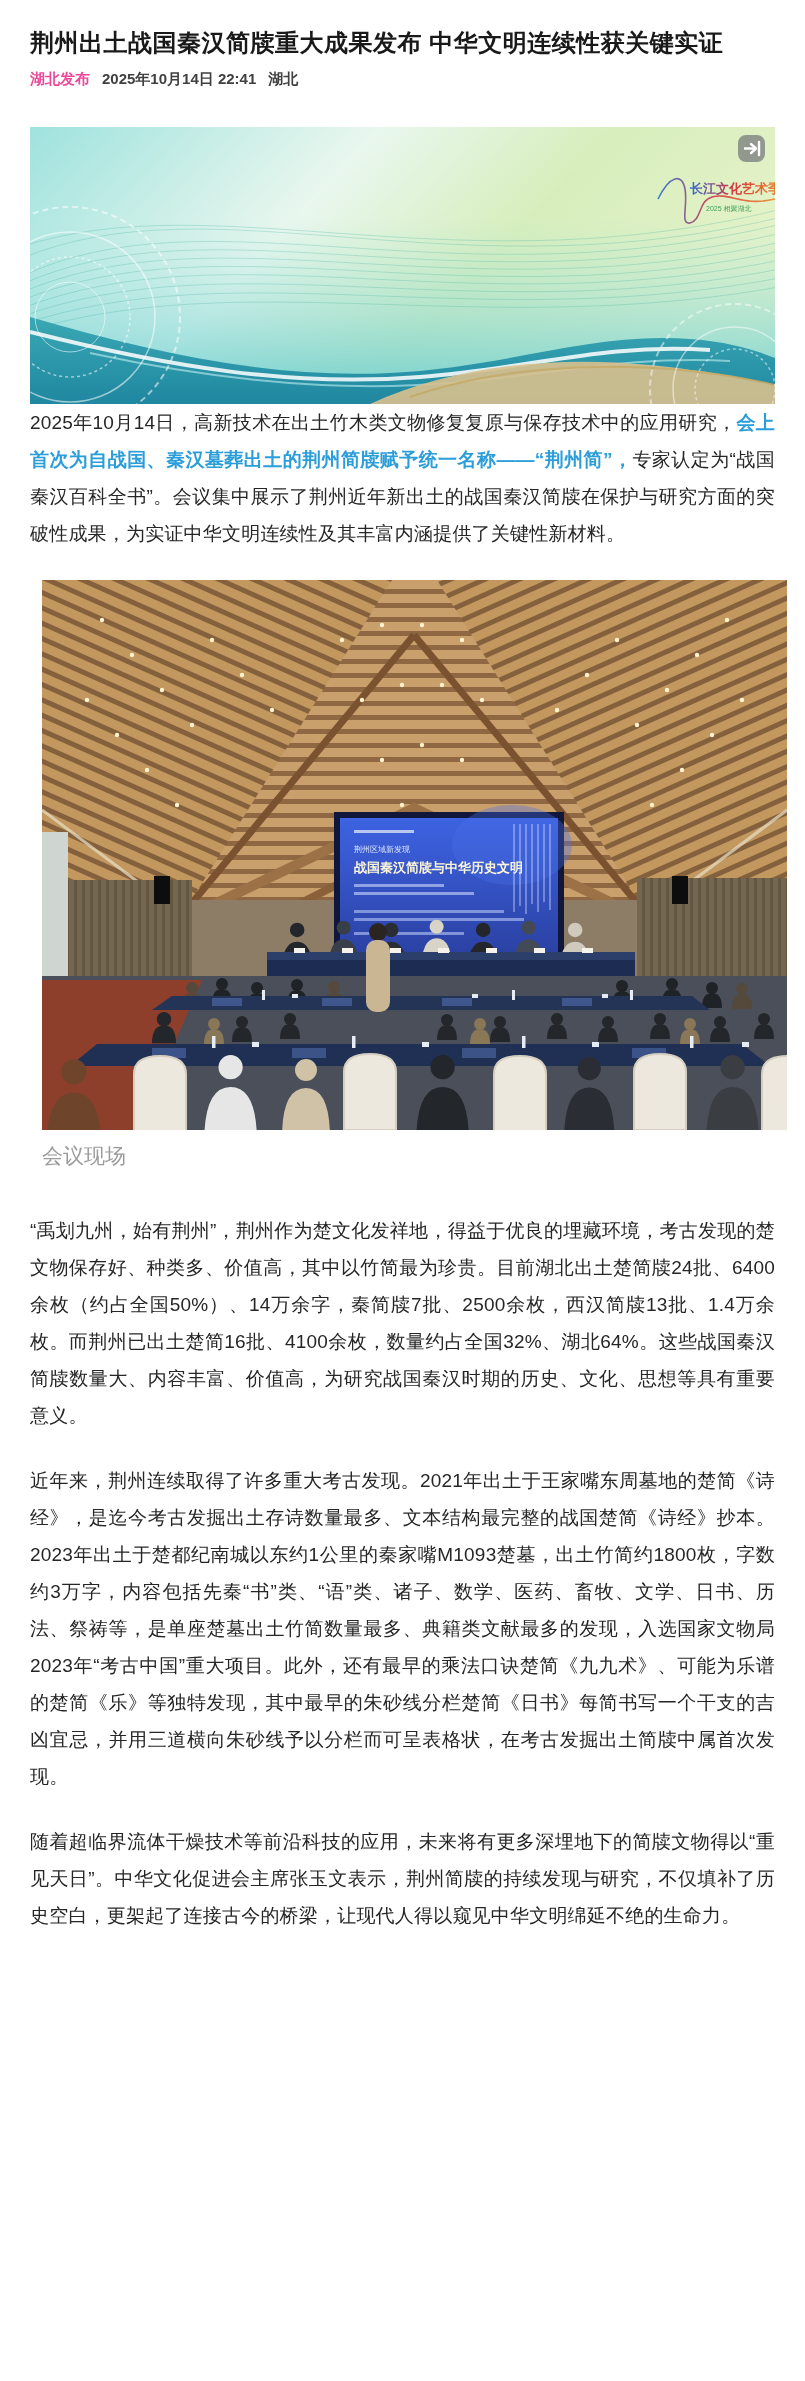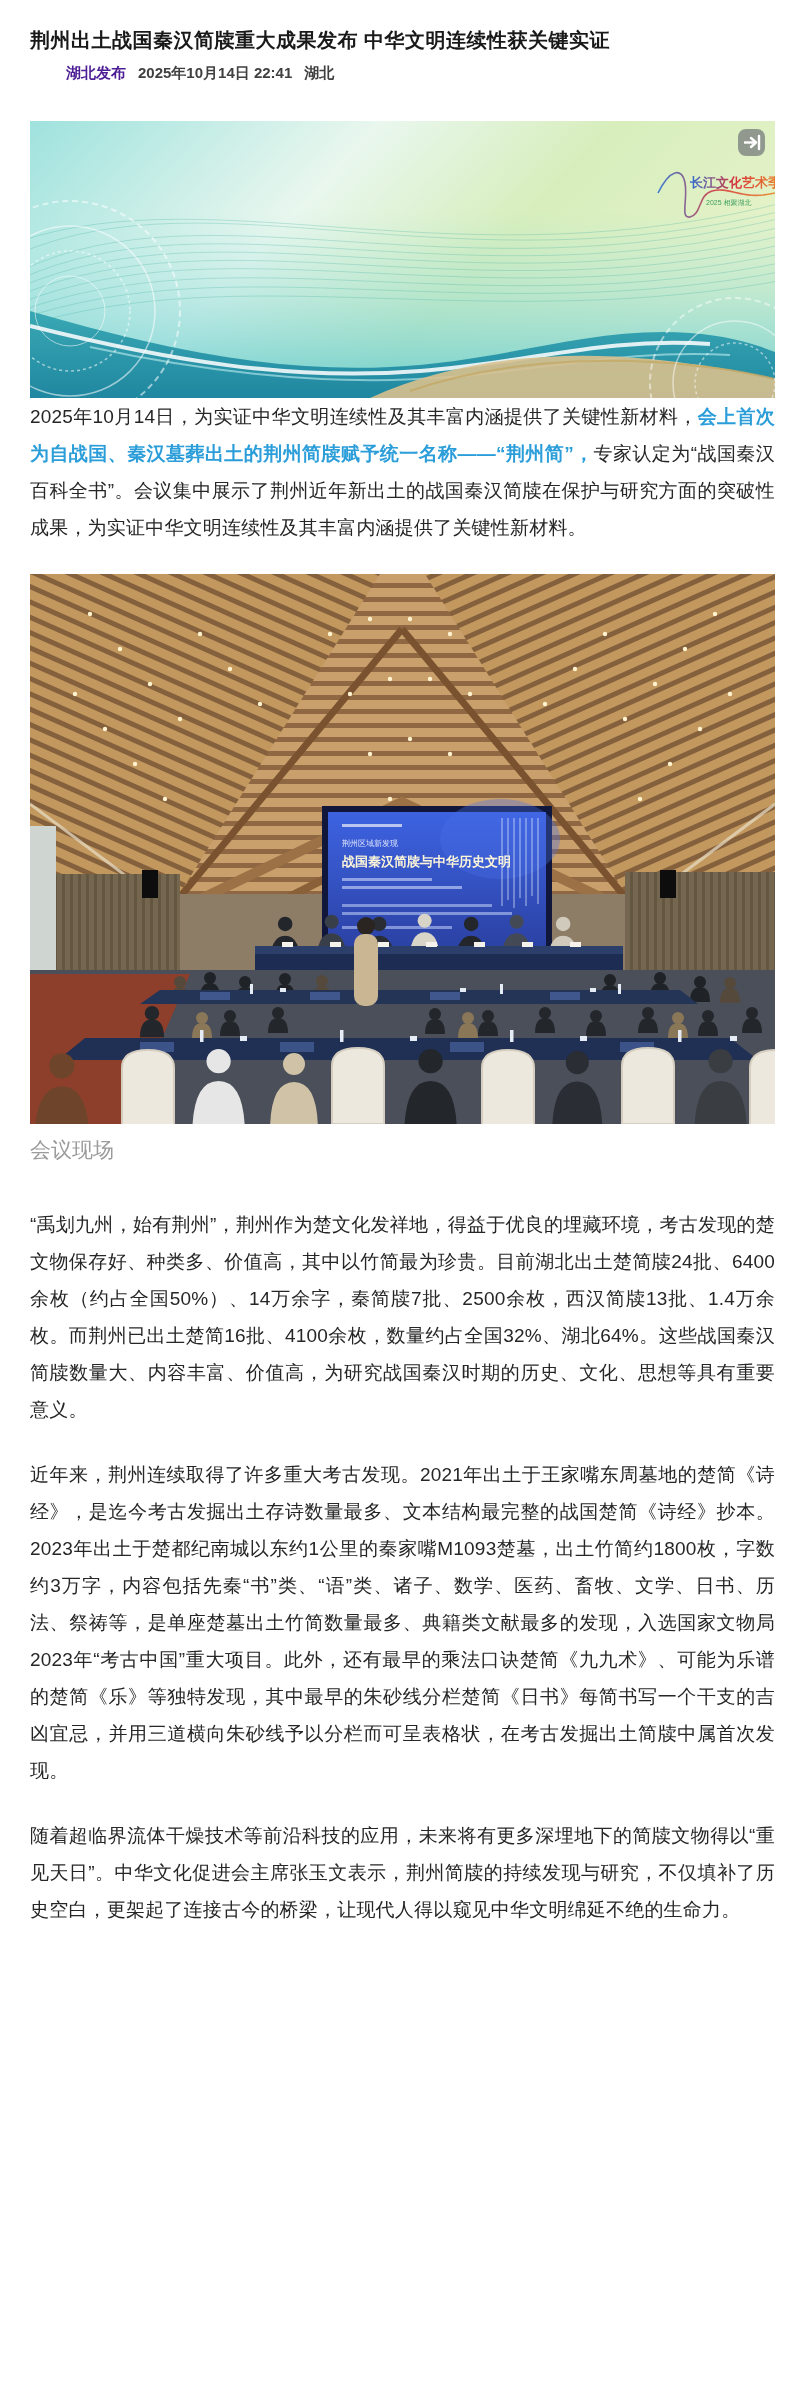--- a/index.html
+++ b/index.html
@@ -1,26 +1,26 @@
 <!DOCTYPE html>
 <html><head>
 <meta charset="utf-8">
 <style>
   html,body{margin:0;padding:0;background:#ffffff;}
   body{width:805px;font-family:"Liberation Sans","DejaVu Sans",sans-serif;color:#262626;}
   .content{padding:0 30px;}
-  .article-title{margin:26px 0 10px;font-size:20px;line-height:1.4;font-weight:700;color:#191919;letter-spacing:.5px;}
+  .article-title{margin:26px 0 10px;font-size:24px;line-height:1.4;font-weight:700;color:#191919;letter-spacing:.5px;}
   .meta-row{display:flex;align-items:center;gap:12px;font-size:15px;margin-bottom:38px;}
-  .meta-source{color:#4c1d95;font-weight:600;cursor:pointer;margin-left:36px;}
+  .meta-source{color:#ec4899;font-weight:600;cursor:pointer;}
   .meta-date,.meta-loc{color:#404040;font-weight:bold;}
   .banner-wrap{}
   .banner-wrap svg{display:block;}
   p.body-text{font-size:19px;line-height:37px;text-align:justify;margin:0 0 28px;color:#262626;letter-spacing:.2px;}
   .highlight{color:#2b9eda;font-weight:700;}
-  figure.photo-fig{margin:0 0 42px;}
+  figure.photo-fig{margin:0 12px 42px;}
   figure.photo-fig svg{display:block;}
   figcaption{font-size:21px;color:#9b9b9b;margin-top:12px;}
 </style>
 </head>
 <body>
 
 <div class="content">
 
   <h1 class="article-title">荆州出土战国秦汉简牍重大成果发布 中华文明连续性获关键实证</h1>
 
@@ -92,21 +92,21 @@
       </g>
       <g>
         <rect x="708" y="8" width="27" height="27" rx="8" fill="#7d8382" opacity=".8"></rect>
         <path d="M714,21.5 h11" stroke="#ffffff" stroke-width="2.4" fill="none"></path>
         <path d="M721,17 l5,4.5 -5,4.5" stroke="#ffffff" stroke-width="2.4" fill="none" stroke-linejoin="round" stroke-linecap="round"></path>
         <path d="M729,15 v13" stroke="#ffffff" stroke-width="2.4" stroke-linecap="round"></path>
       </g>
     </svg>
   </div>
 
-  <p class="body-text"><span>2025年10月14日，为实证中华文明连续性及其丰富内涵提供了关键性新材料，</span><span class="highlight">会上首次为自战国、秦汉墓葬出土的荆州简牍赋予统一名称——“荆州简”，</span><span>专家认定为“战国秦汉百科全书”。会议集中展示了荆州近年新出土的战国秦汉简牍在保护与研究方面的突破性成果，为实证中华文明连续性及其丰富内涵提供了关键性新材料。</span></p>
+  <p class="body-text"><span>2025年10月14日，高新技术在出土竹木类文物修复复原与保存技术中的应用研究，</span><span class="highlight">会上首次为自战国、秦汉墓葬出土的荆州简牍赋予统一名称——“荆州简”，</span><span>专家认定为“战国秦汉百科全书”。会议集中展示了荆州近年新出土的战国秦汉简牍在保护与研究方面的突破性成果，为实证中华文明连续性及其丰富内涵提供了关键性新材料。</span></p>
 
   <figure class="photo-fig">
     <svg width="745" height="550" viewBox="0 0 745 550" xmlns="http://www.w3.org/2000/svg">
       <defs>
         <pattern id="slatC" width="14" height="14" patternUnits="userSpaceOnUse">
           <rect width="14" height="14" fill="#c9a06c"></rect>
             <rect y="9" width="14" height="5" fill="#8f6742"></rect>
         </pattern>
         <pattern id="slatL" width="14" height="14" patternUnits="userSpaceOnUse" patternTransform="rotate(24)">
           <rect width="14" height="14" fill="#c2985f"></rect>

